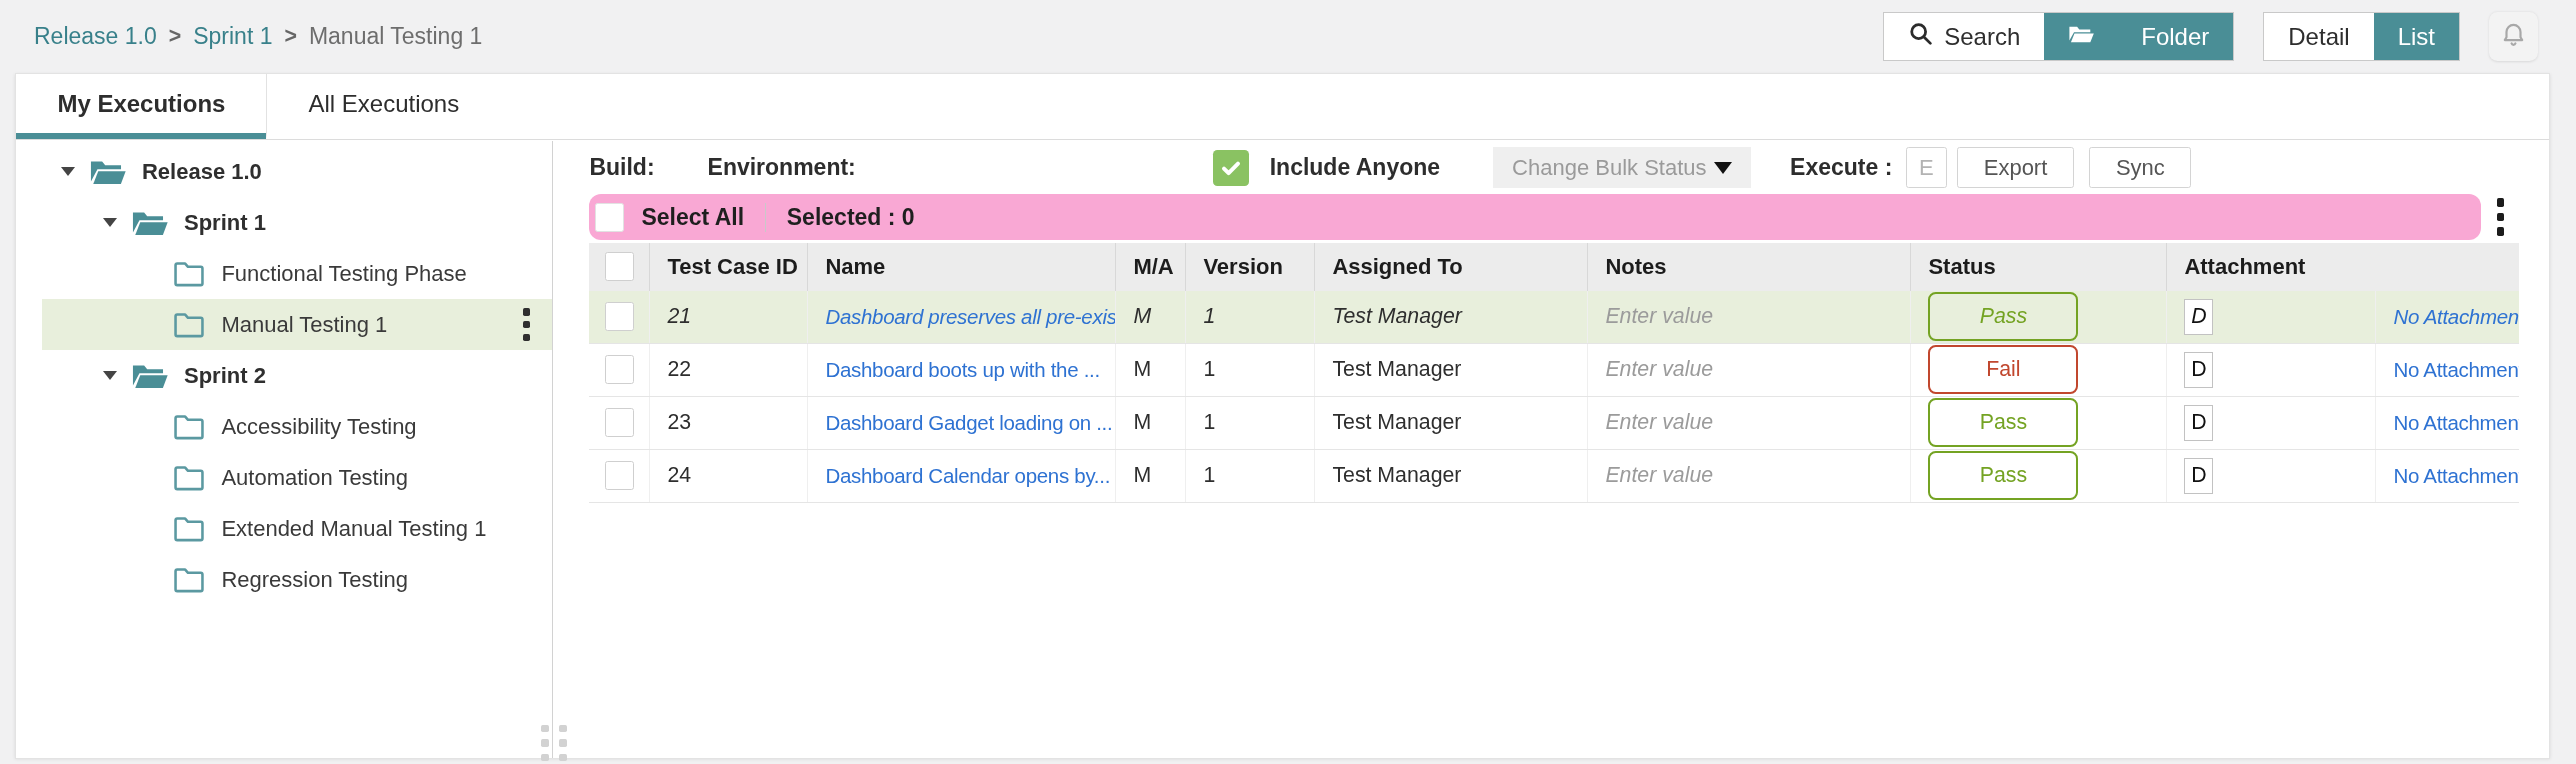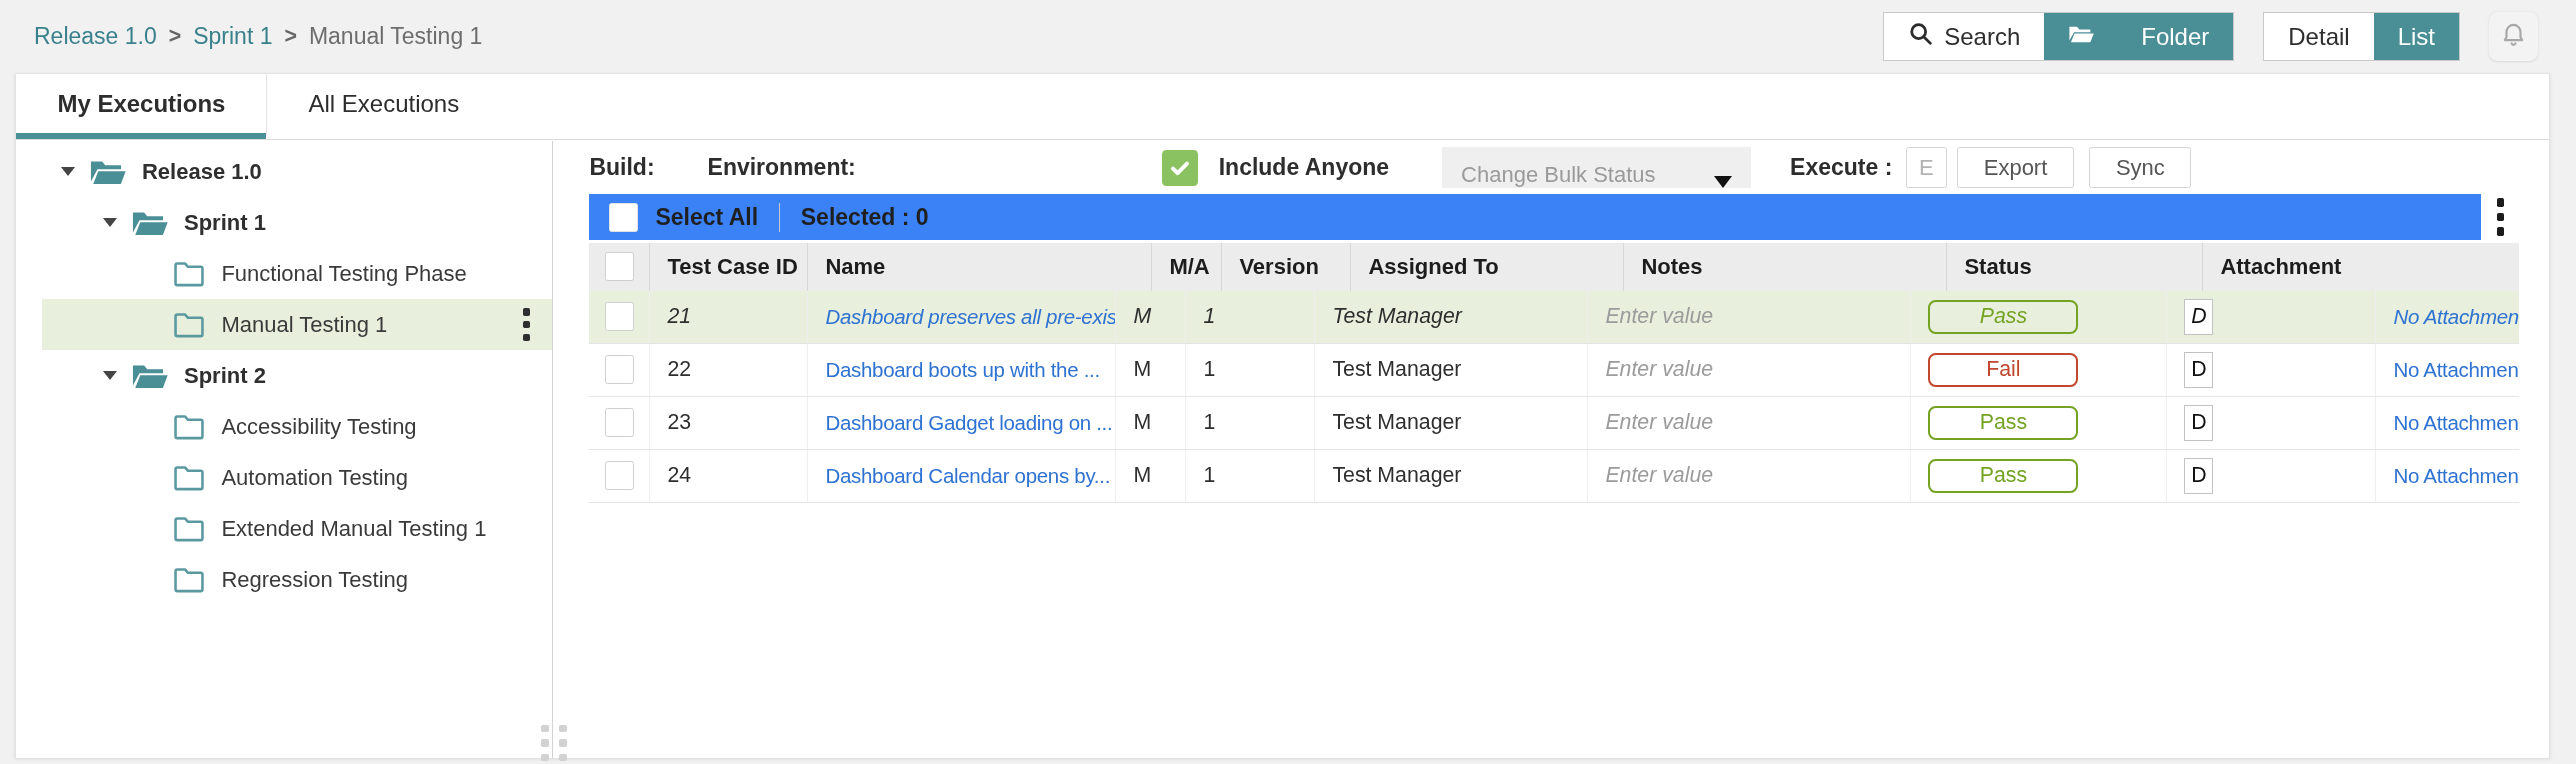--- a/index.html
+++ b/index.html
@@ -79,42 +79,42 @@
   
   .toolbar { height: 53px; display: flex; align-items: center; flex: none; }
   .tb-label { font-weight: bold; font-size: 23px; color: #2d2d2d; white-space: nowrap; }
   .tb-build { margin-right: 53px; }
   .include-group { display: flex; align-items: center; gap: 20.5px; margin-left: auto; white-space: nowrap; }
   .green-check {
     width: 36px; height: 36px; border-radius: 4.3px; background: var(--checkbox-green);
     display: flex; align-items: center; justify-content: center; cursor: pointer; flex: none;
   }
   .bulk-select {
-    margin-left: 53px; width: 309px; height: 41px; background: #efefef;
-    display: flex; align-items: flex-end; justify-content: space-between;
+    margin-left: 53px; width: 258px; height: 41px; background: #efefef;
+    display: flex; align-items: center; justify-content: space-between;
     padding: 0 19px; font-size: 22px; color: #9a9a9a; cursor: pointer; flex: none;
   }
   .bulk-select .dd-arrow {
     width: 0; height: 0; border-left: 9.4px solid transparent; border-right: 9.4px solid transparent;
     border-top: 12px solid #111;
   }
   .tb-execute { margin-left: 39px; }
   .btn {
     height: 41px; background: #fff; border: 1.7px solid #d4d4d4; border-radius: 2.6px;
     font-size: 22px; color: #555; display: flex; align-items: center; justify-content: center;
     cursor: pointer; font-family: inherit;
   }
   .btn-e { width: 41px; margin-left: 13.6px; color: #b3b3b3; }
   .btn-export { margin-left: 10.2px; padding: 0 25.6px; }
   .btn-sync { margin-left: 15.4px; padding: 0 25.6px; }
   .toolbar .end-spacer { width: 328px; flex: none; }
   
   .select-bar-row { display: flex; align-items: stretch; flex: none; }
   .select-bar {
-    flex: 1; height: 46px; background: #3b82f6; display: flex; align-items: center; padding: 0 20px;
+    flex: 1; height: 46px; background: #f9a8d4; display: flex; align-items: center; padding: 0 6px; border-radius: 12px;
   }
   .cb {
     width: 29px; height: 29px; background: #fff; border: 0.9px solid #cfcfcf; border-radius: 2.6px;
     cursor: pointer; flex: none;
   }
   .select-bar .cb { border-color: #e2e2e2; }
   .sb-label { font-weight: bold; font-size: 23px; color: #1f1f1f; margin: 0 20.5px 0 17px; white-space: nowrap; }
   .sb-div { width: 1.7px; height: 29px; background: #c9c9c9; }
   .sb-count { font-weight: bold; font-size: 23px; color: #1f1f1f; margin-left: 20.5px; white-space: nowrap; text-align: right; }
   .table-kebab {
@@ -132,21 +132,21 @@
   .trow { display: flex; height: 53px; border-bottom: 0.9px solid #e5e5e5; background: #fff; flex: none; }
   .trow.highlight { background: var(--row-highlight); font-style: italic; }
   .td {
     display: flex; align-items: center; padding-left: 17px; font-size: 21.3px; color: #2e2e2e;
     white-space: nowrap; overflow: hidden; flex: none;
   }
   .td + .td { border-left: 0.9px solid #efefef; }
   .name-link, .attach-link { color: var(--link-blue); cursor: pointer; letter-spacing: -0.3px; font-size: 20.5px; }
   .notes-ph { color: #9b9b9b; font-style: italic; cursor: text; }
   .status-badge {
-    width: 150px; height: 34px; border-radius: 7.7px; border: 2.6px solid;
+    width: 150px; height: 49px; border-radius: 7.7px; border: 2.6px solid;
     display: flex; align-items: center; justify-content: center;
     font-size: 21.3px; cursor: pointer; flex: none; background: transparent;
   }
   .status-badge.pass { color: var(--pass-green); border-color: var(--pass-green); }
   .status-badge.fail { color: var(--fail-red); border-color: var(--fail-red); }
   .d-box {
     width: 29px; height: 36px; border: 1.7px solid #c2c2c2; background: #fff;
     display: flex; align-items: center; justify-content: center;
     font-size: 21.3px; color: #111; cursor: pointer; flex: none;
   }
@@ -354,21 +354,21 @@
             <i></i>
           </div>
       </div>
 
       <div class="thead" id="thead">
           <div class="th cb-col">
             <span class="cb"></span>
           </div>
           <div class="th" style="width: 158px;">Test Case ID</div>
           <div class="th" style="width: 308px;">Name</div>
-          <div class="th" style="width: 70px; margin-left: 36px;">M/A</div>
+          <div class="th" style="width: 70px;">M/A</div>
           <div class="th" style="width: 129px;">Version</div>
           <div class="th" style="width: 273px;">Assigned To</div>
           <div class="th" style="width: 323px;">Notes</div>
           <div class="th" style="width: 256px;">Status</div>
           <div class="th" style="flex: 1 1 0%;">Attachment</div>
         </div>
       <div id="tbody">
           <div class="trow highlight">
     <div class="td cb-col">
               <span class="cb"></span>

